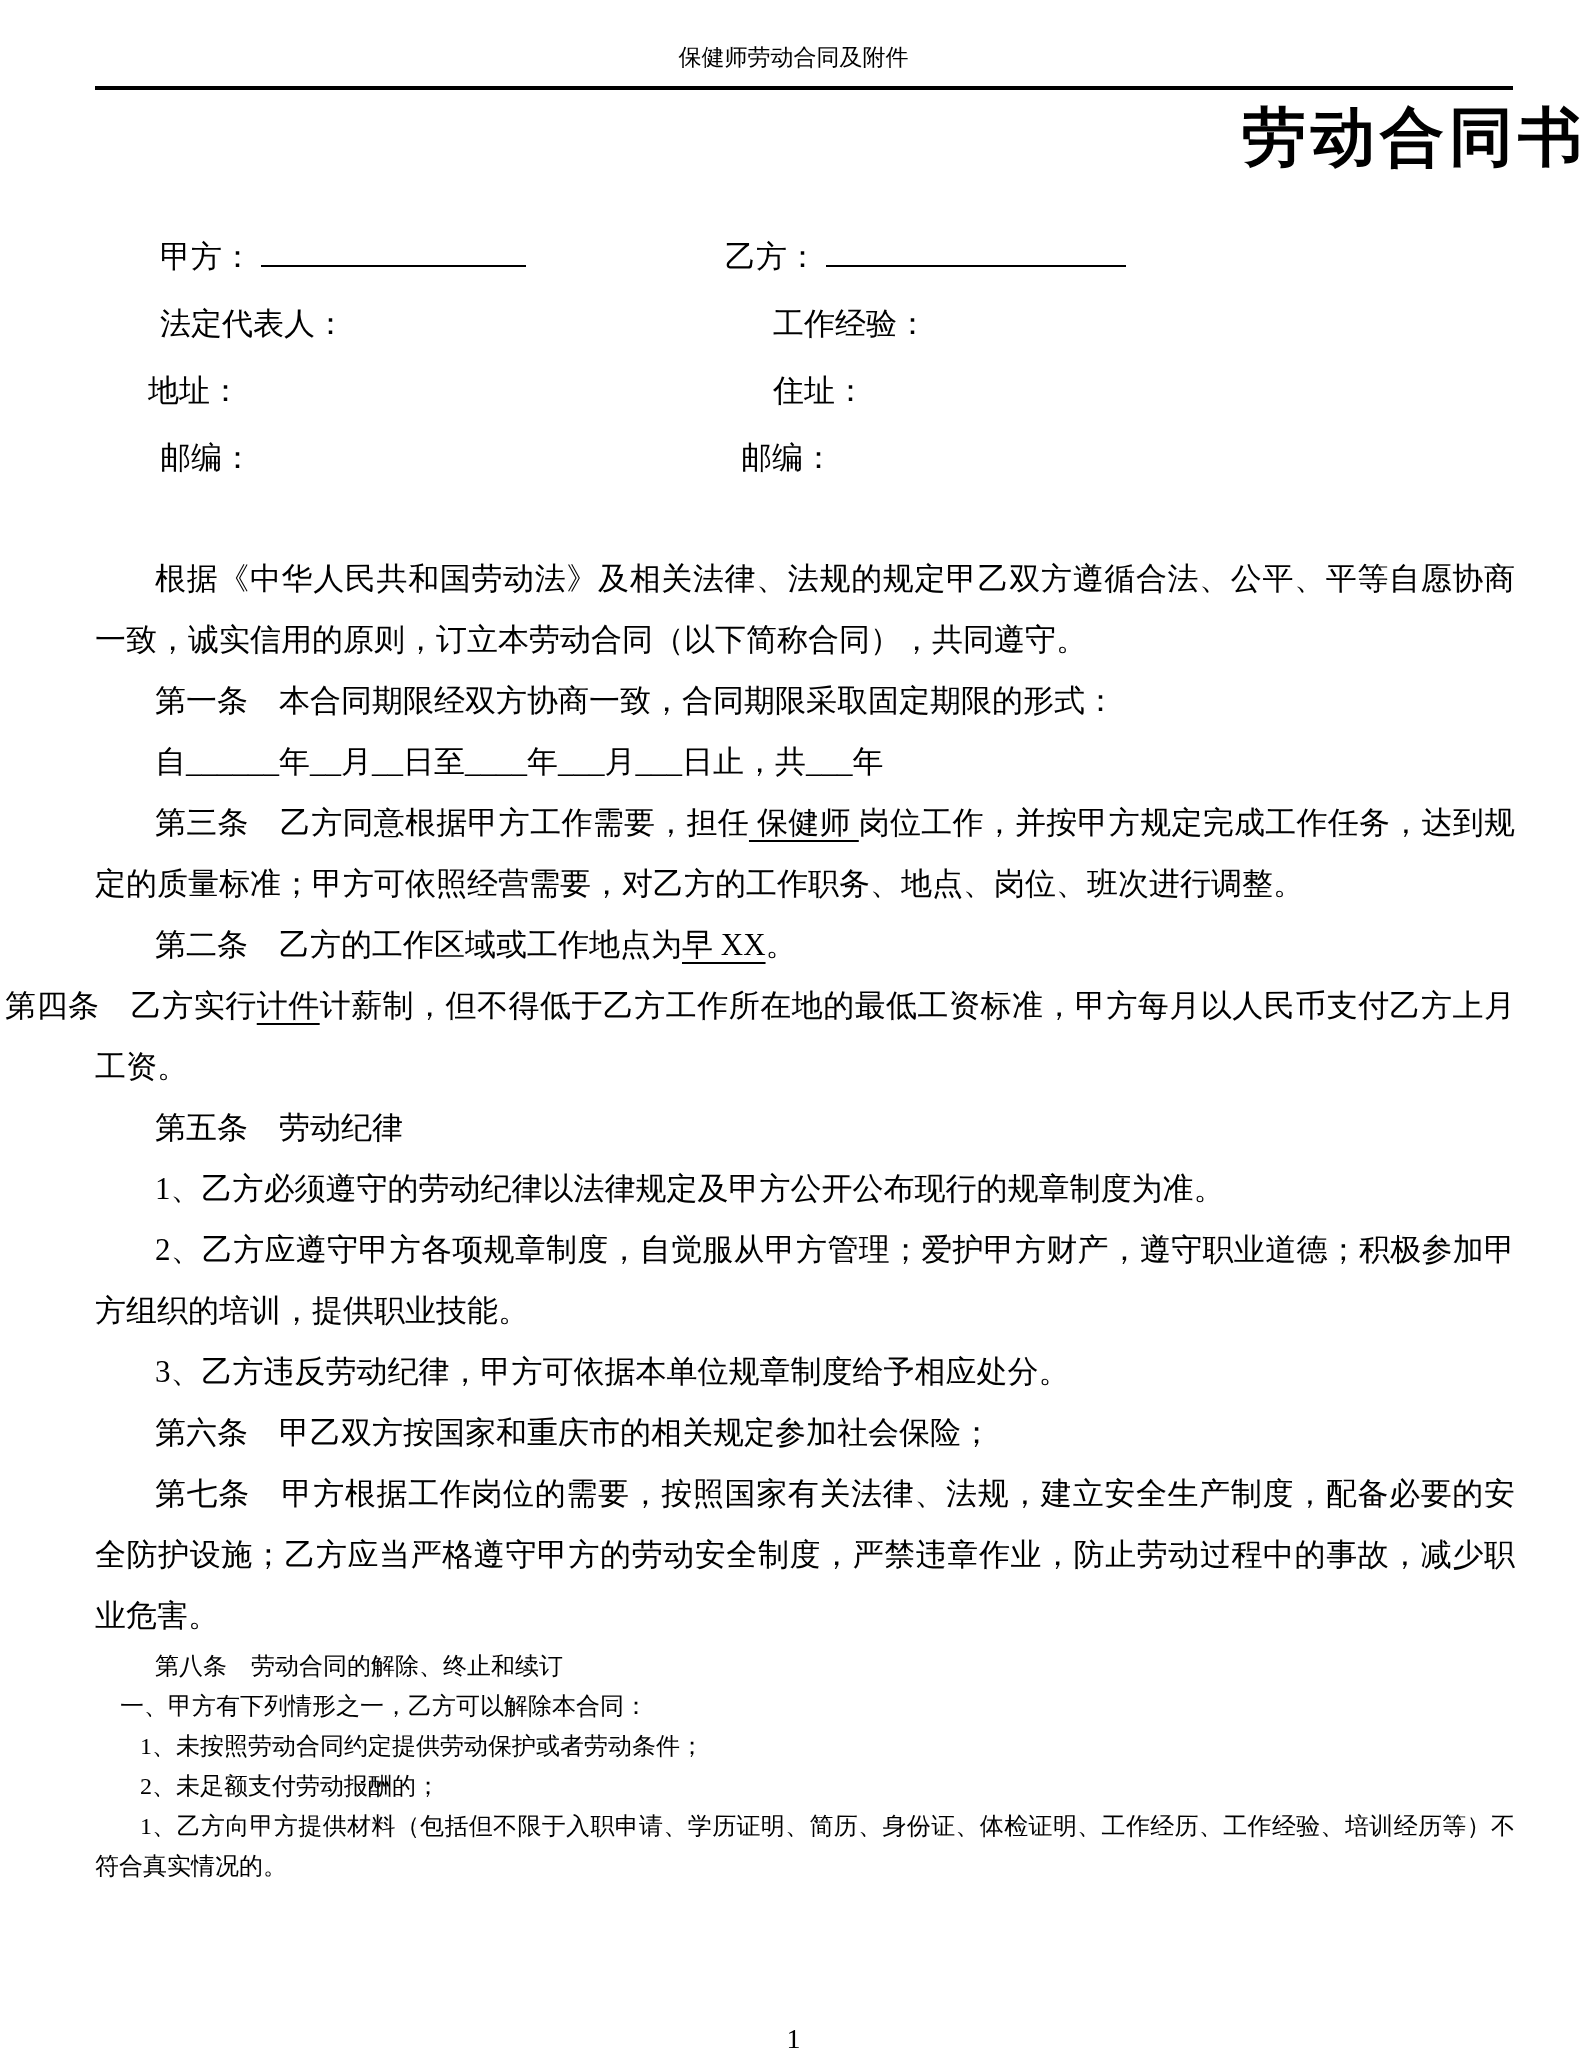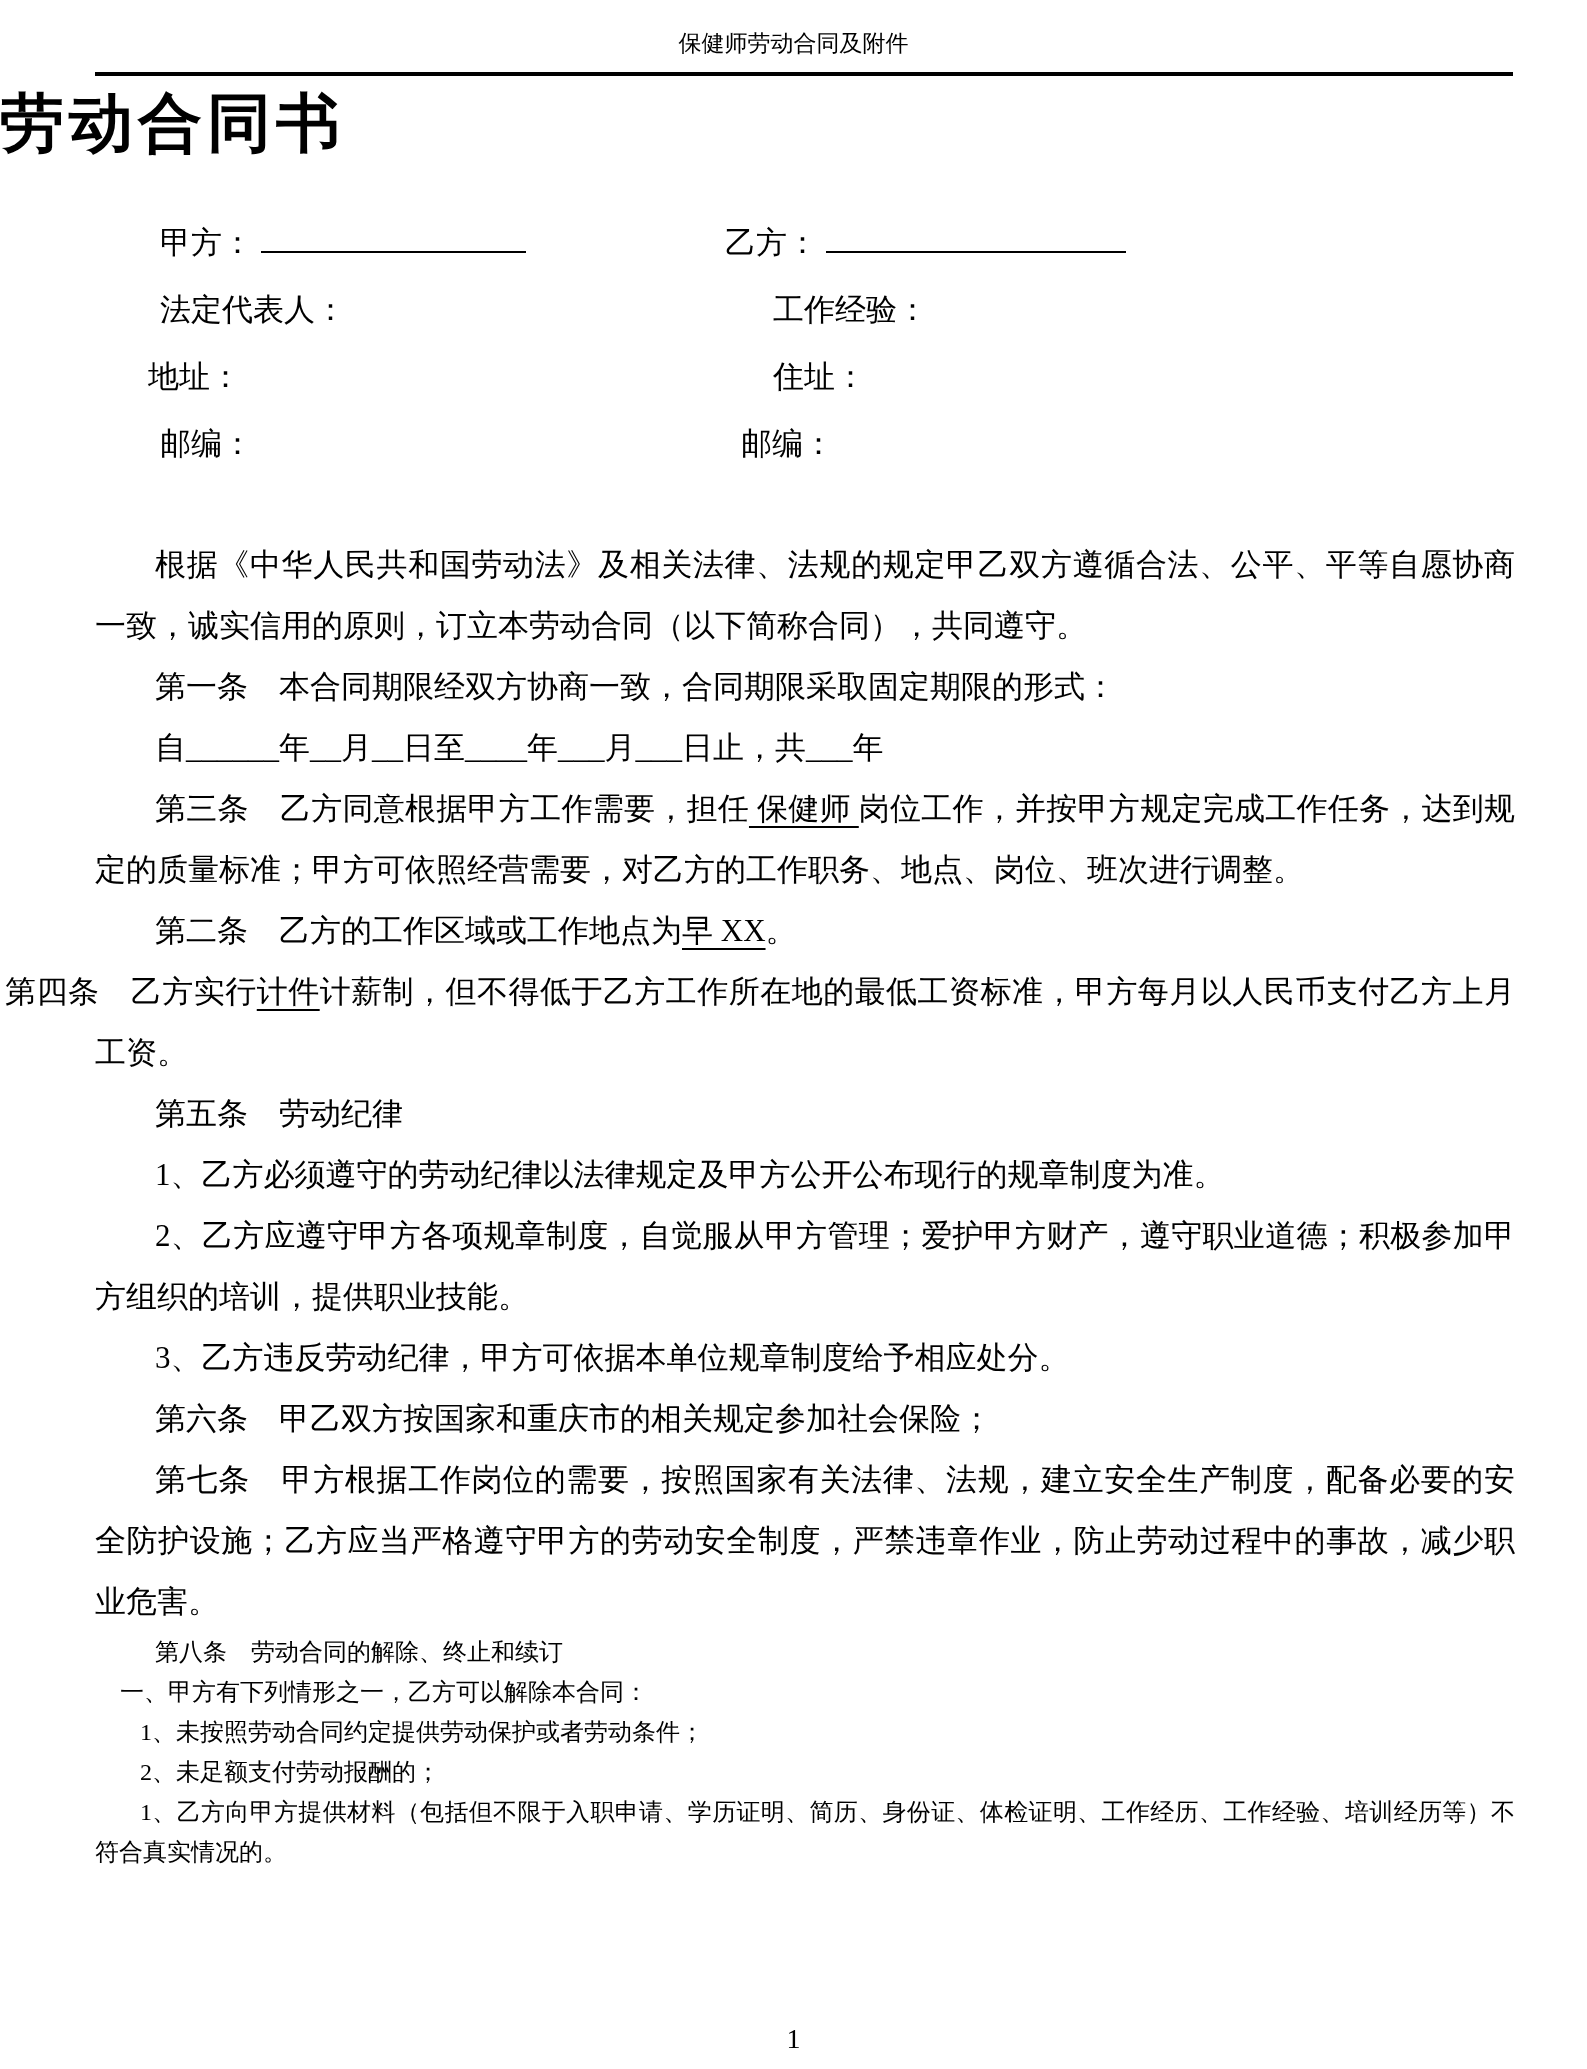--- a/index.html
+++ b/index.html
@@ -4,33 +4,33 @@
 <style>
   html,body{margin:0;padding:0;background:#ffffff;}
   .page{
     position:relative;
     width:1587px;height:2069px;
     background:#ffffff;color:#000;
     overflow:hidden;
     font-family:"Liberation Serif","DejaVu Serif",serif;
   }
   .running-header{
-    padding-top:30px;
+    padding-top:44px;
     text-align:center;
     font-size:23px;
     line-height:28px;
   }
   .header-rule{
     margin:14px 74px 0 95px;
     border-top:4px solid #000;
     height:0;
   }
   .doc-title{
     margin:10px 0 0 0;
-    text-align:left;
+    text-align:right;
     font-size:64px;
     line-height:74px;
     font-weight:bold;
     letter-spacing:5px;
     font-family:"Liberation Sans","DejaVu Sans",sans-serif;
   }
   .form{margin-top:50px;font-size:31px;}
   .form-row{position:relative;height:67px;}
   .form-row .cell{position:absolute;top:12px;white-space:nowrap;}
   .blank{

